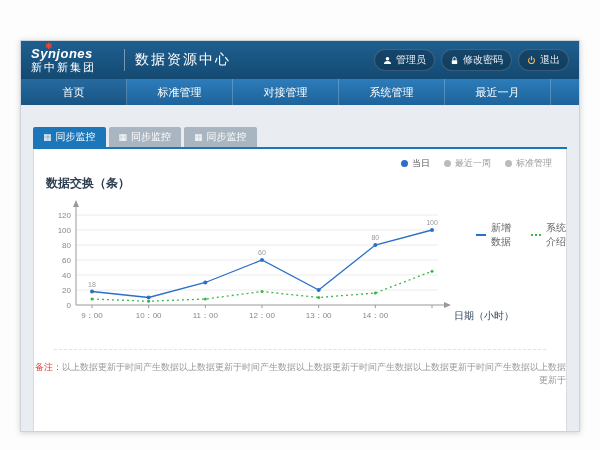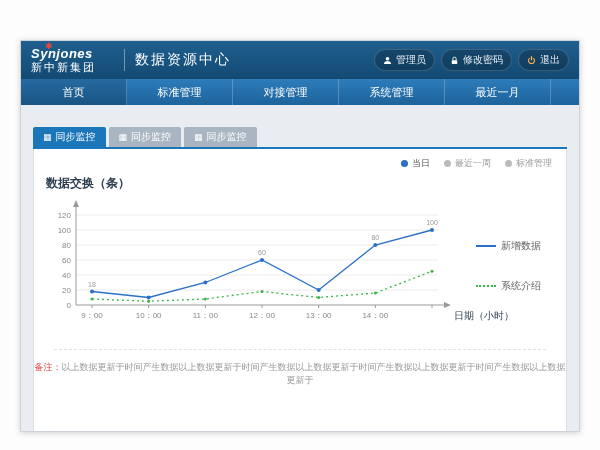--- a/index.html
+++ b/index.html
@@ -42,26 +42,26 @@
   .legend-item{display:flex;align-items:center;gap:4px;cursor:pointer}
   .legend-item.active{color:#555}
   .dot{width:7px;height:7px;border-radius:50%;background:#bbb;display:inline-block}
 
   .y-label{position:absolute;left:12px;top:26px;font-size:12px;font-weight:bold;color:#2c3e50}
   .x-label{position:absolute;left:420px;top:160px;font-size:10px;font-weight:normal;color:#2c3e50}
 
   #chart-svg{position:absolute;left:12px;top:44px}
 
   
-  .series-legend{position:absolute;left:442px;top:90px;display:flex;flex-direction:column;gap:26px}
+  .series-legend{position:absolute;left:442px;top:72px;display:flex;flex-direction:row;gap:20px}
   .series-item{display:flex;align-items:center;gap:5px;font-size:10px;color:#666}
   .series-sample{display:inline-block;width:20px;height:0}
 
   .note-divider{position:absolute;left:20px;right:20px;top:200px;border-top:1px dashed #e2e2e2}
-  .note{position:absolute;left:0;right:0;top:212px;text-align:center;font-size:9px;color:#999}
+  .note{position:absolute;left:0;right:0;top:212px;text-align:right;font-size:9px;color:#999}
   .note-prefix{color:#e03b3b}
 </style>
 </head>
 <body>
 
 <div class="frame">
 
   <div class="topbar">
     <div class="logo">
       <span class="logo-en">Synjones</span>

